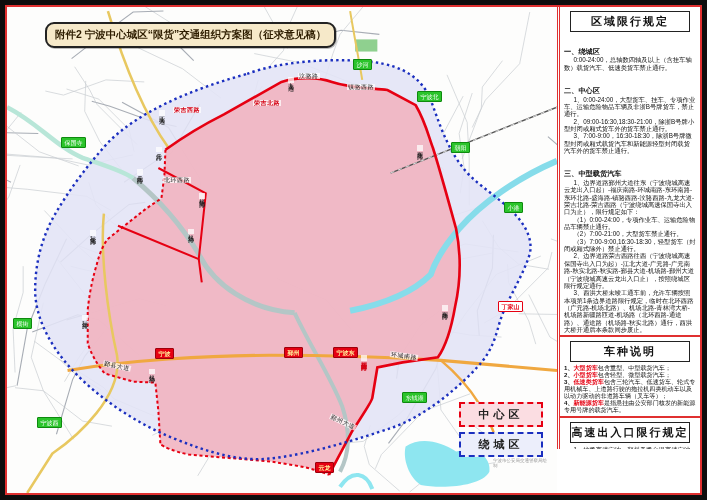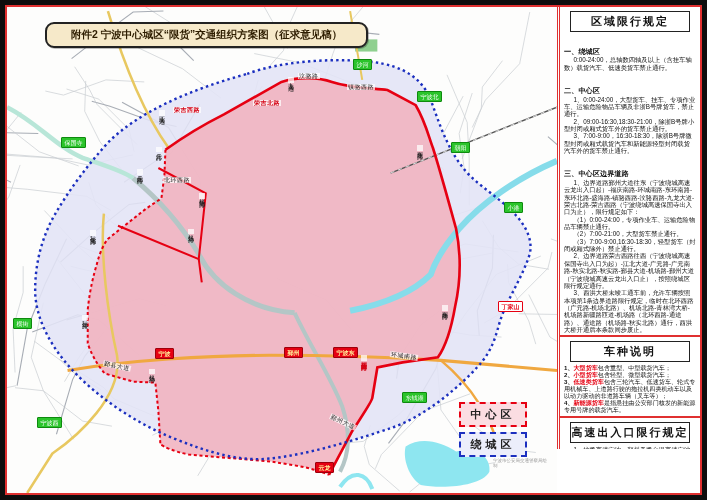--- a/index.html
+++ b/index.html
@@ -14,28 +14,28 @@
   .rlabel.v{writing-mode:vertical-rl;letter-spacing:1px;padding:1px 0;}
   .rlabel.red{color:#d40013;font-weight:bold;}
   .rot8{transform:rotate(8deg);}
   .rot12{transform:rotate(12deg);}
   .rot25{transform:rotate(25deg);}
   .badge{position:absolute;font-size:6px;line-height:1;padding:1.5px 2.5px;white-space:nowrap;border-radius:1px;}
   .badge.g{background:#2bc42b;color:#fff;border:.5px solid #0e8a0e;}
   .badge.r{background:#e60012;color:#ffef9a;border:.5px solid #9c000c;font-weight:bold;}
   .badge.w{background:#fff;color:#e60012;border:.5px solid #e60012;font-weight:bold;}
   .legend{position:absolute;left:452px;top:395px;display:flex;flex-direction:column;gap:5px;}
-  .legend .key{width:68px;text-align:center;font-size:11px;font-weight:bold;letter-spacing:4px;
+  .legend .key{width:84px;text-align:center;font-size:11px;font-weight:bold;letter-spacing:4px;
                padding:3px 0;background:rgba(255,255,255,.85);}
   .key.center{border:2px dashed #e60012;color:#222;background:#fbdde2;}
   .key.ring{border:2px dashed #1b2fbf;color:#222;background:#eceefb;}
   .credit{position:absolute;left:486px;top:452px;font-size:4.5px;color:#999;line-height:1.1;width:58px;}
   
   .title-badge{position:absolute;left:38px;top:15px;background:#f6e9c9;border:2px solid #222;
-               border-radius:9px;padding:4px 24px;font-size:10.5px;font-weight:bold;color:#2e1d00;
+               border-radius:9px;padding:4px 8px;font-size:10.5px;font-weight:bold;color:#2e1d00;
                white-space:nowrap;box-shadow:1px 1px 0 rgba(0,0,0,.25);z-index:5;}
   
   .panel{position:absolute;right:0;top:0;width:143px;height:442px;background:#fff;
          border-left:3px double #e03030;overflow:hidden;}
   .sec{padding:3px 4px 2px 4px;}
   .sec+.sec{border-top:2px solid #e03030;}
   .sechead{border:1.5px solid #222;margin:1px 6px 3px 6px;text-align:center;
            font-size:11px;font-weight:bold;letter-spacing:2px;padding:2px 0;color:#111;}
   .secbody{font-size:6.3px;line-height:1.17;color:#101010;}
   .secbody .sub{font-weight:bold;font-size:7.2px;margin-top:16px;}
@@ -243,21 +243,21 @@
     <div class="panel">
       <div class="sec" id="s1">
         <div class="sechead">区域限行规定</div>
         <div class="secbody" id="s1-body">
             <div class="sub">一、绕城区</div>
             <div class="para">0:00-24:00，总轴数四轴及以上（含挂车轴数）载货汽车、低速类货车禁止通行。</div>
             <div class="sub">二、中心区</div>
             <div class="para">1、0:00-24:00，大型货车、挂车、专项作业车、运输危险物品车辆及非浙B号牌货车，禁止通行。</div>
             <div class="para">2、09:00-16:30,18:30-21:00，除浙B号牌小型封闭或厢式货车外的货车禁止通行。</div>
             <div class="para">3、7:00-9:00，16:30-18:30，除浙B号牌微型封闭或厢式载货汽车和新能源轻型封闭载货汽车外的货车禁止通行。</div>
-            <div class="sub">三、中心区边界道路</div>
+            <div class="sub">三、中型载货汽车</div>
             <div class="para">1、边界道路鄞州大道往东（宁波绕城高速云龙出入口起）-福庆南路-环城南路-东环南路-东环北路-盛海路-镇骆西路-汶骆西路-九龙大道-荣吉北路-荣吉西路（宁波绕城高速保国寺出入口为止），限行规定如下：</div>
             <div class="para">（1）0:00-24:00，专项作业车、运输危险物品车辆禁止通行。</div>
             <div class="para">（2）7:00-21:00，大型货车禁止通行。</div>
             <div class="para">（3）7:00-9:00,16:30-18:30，轻型货车（封闭或厢式除外）禁止通行。</div>
             <div class="para">2、边界道路荣吉西路往西（宁波绕城高速保国寺出入口为起）-江北大道-广元路-广元南路-秋实北路-秋实路-鄞县大道-机场路-鄞州大道（宁波绕城高速云龙出入口止），按照绕城区限行规定通行。</div>
             <div class="para">3、西洪大桥未竣工通车前，允许车辆按照本项第1条边界道路限行规定，临时在北环西路（广元路-机场北路）、机场北路-青林湾大桥-机场路新疆路匝道-机场路（北环西路-通途路）、通途路（机场路-秋实北路）通行，西洪大桥开通后本条款同步废止。</div>
           </div>
       </div>
       <div class="sec" id="s3">
         <div class="sechead">车种说明</div>

